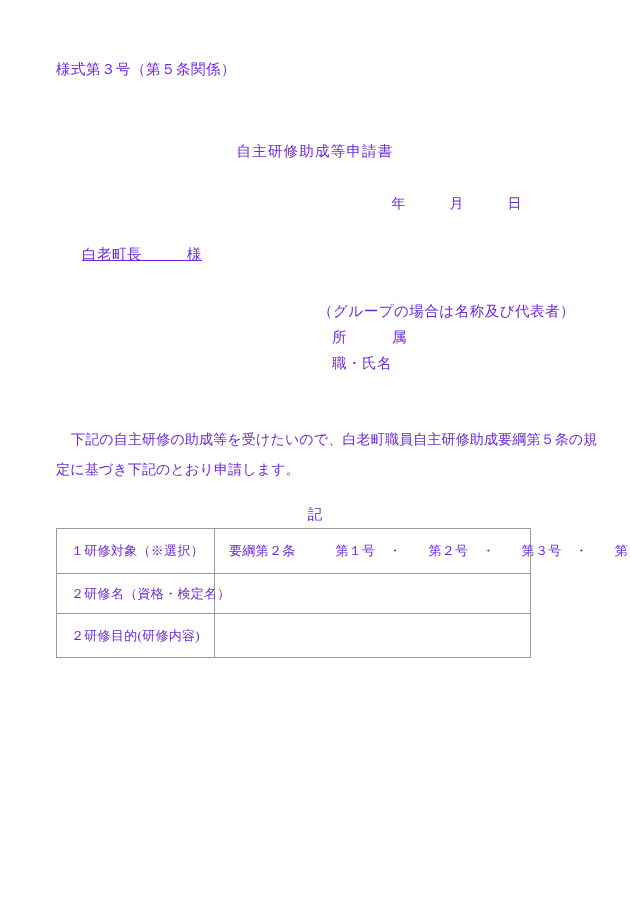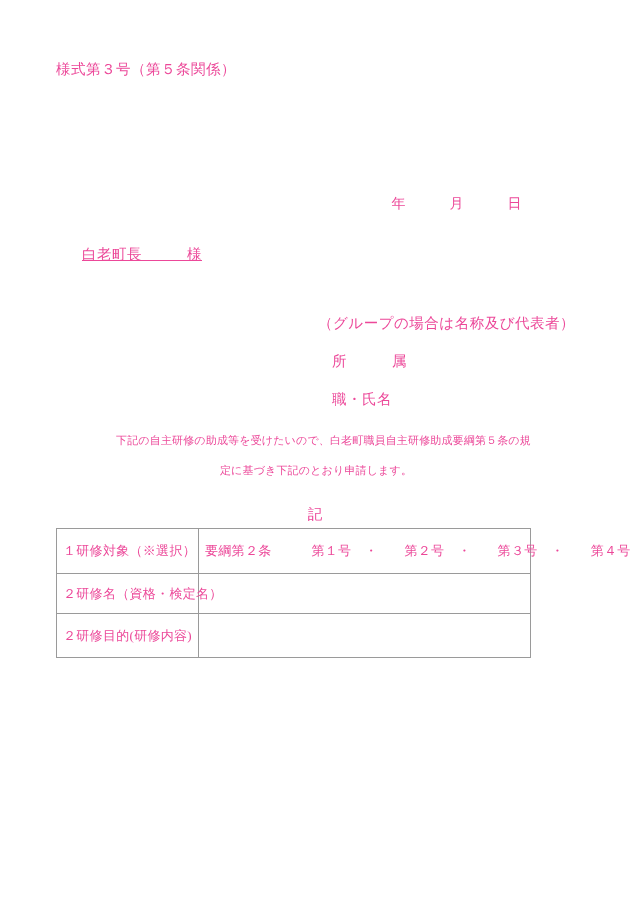--- a/index.html
+++ b/index.html
@@ -7,21 +7,21 @@
     margin: 0;
     padding: 0;
     background: #ffffff;
   }
   .page {
     position: relative;
     width: 630px;
     height: 903px;
     background: #ffffff;
     font-family: "Liberation Serif", "DejaVu Serif", serif;
-    color: #ec4899;
+    color: #6d28d9;
     overflow: hidden;
   }
 
   
   .form-no {
     position: absolute;
     left: 56px;
     top: 60px;
     font-size: 14.5px;
     letter-spacing: 0.5px;
@@ -60,35 +60,33 @@
   .applicant-block {
     position: absolute;
     left: 318px;
     top: 298px;
     font-size: 14.5px;
     line-height: 26px;
   }
   .applicant-block .line {
     white-space: pre;
     letter-spacing: 0.5px;
-    margin-top: 12px;
   }
   .applicant-block .line.indent {
     padding-left: 14px;
   }
 
   .body-text {
     position: absolute;
     left: 56px;
     top: 425px;
     width: 520px;
-    font-size: 11px;
+    font-size: 14px;
     line-height: 30px;
     letter-spacing: 0.15px;
-    text-align: center;
   }
   .body-text .p-line {
     white-space: pre;
   }
   .body-text .p-line.first {
     text-indent: 15px;
   }
 
   .ki-mark {
     position: absolute;
@@ -104,21 +102,21 @@
     position: absolute;
     left: 56px;
     top: 528px;
     width: 475px;
     border-collapse: collapse;
     table-layout: fixed;
   }
   .form-table td {
     border: 1px solid #9a9a9a;
     vertical-align: middle;
-    padding: 0 6px;
+    padding: 0 14px;
     font-size: 13px;
     letter-spacing: 0.3px;
   }
   .form-table td.label {
     width: 129px;
     white-space: nowrap;
   }
   .form-table td.value {
     white-space: pre;
     font-size: 13px;
@@ -129,20 +127,21 @@
   .r4 td { height: 171px; }
   .r4 td.label { vertical-align: middle; }
 </style>
 </head>
 <body>
 
 <div class="page">
 
   <div class="form-no">様式第３号（第５条関係）</div>
 
+  <div class="doc-title">自主研修助成等申請書</div>
 
   <div class="date-line">年　　　月　　　日</div>
 
   <div class="addressee">白老町長　　　様</div>
 
   <div class="applicant-block">
     <div class="line">（グループの場合は名称及び代表者）</div>
     <div class="line indent">所　　　属</div>
     <div class="line indent">職・氏名</div>
   </div>

